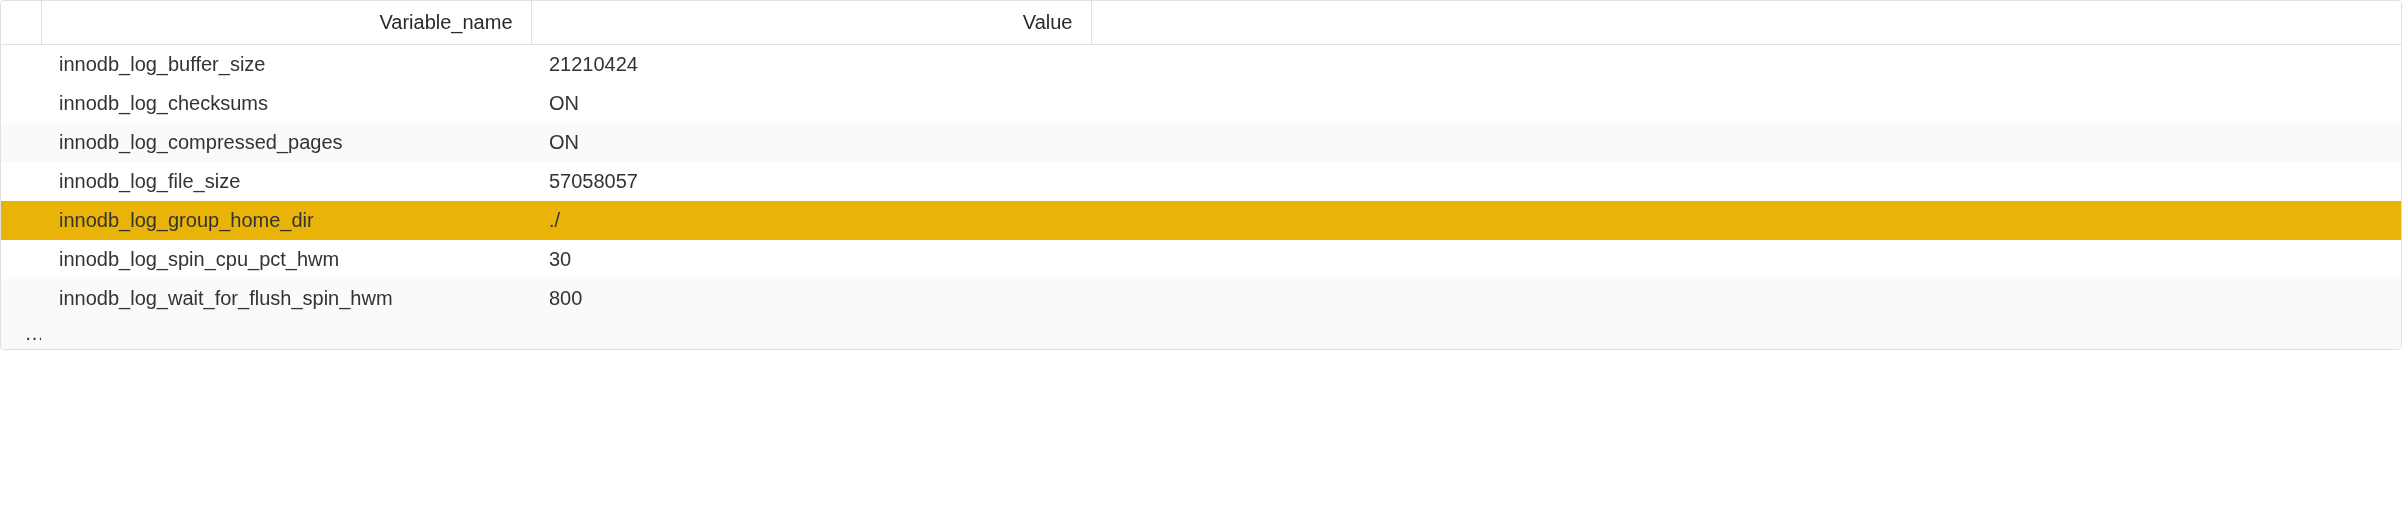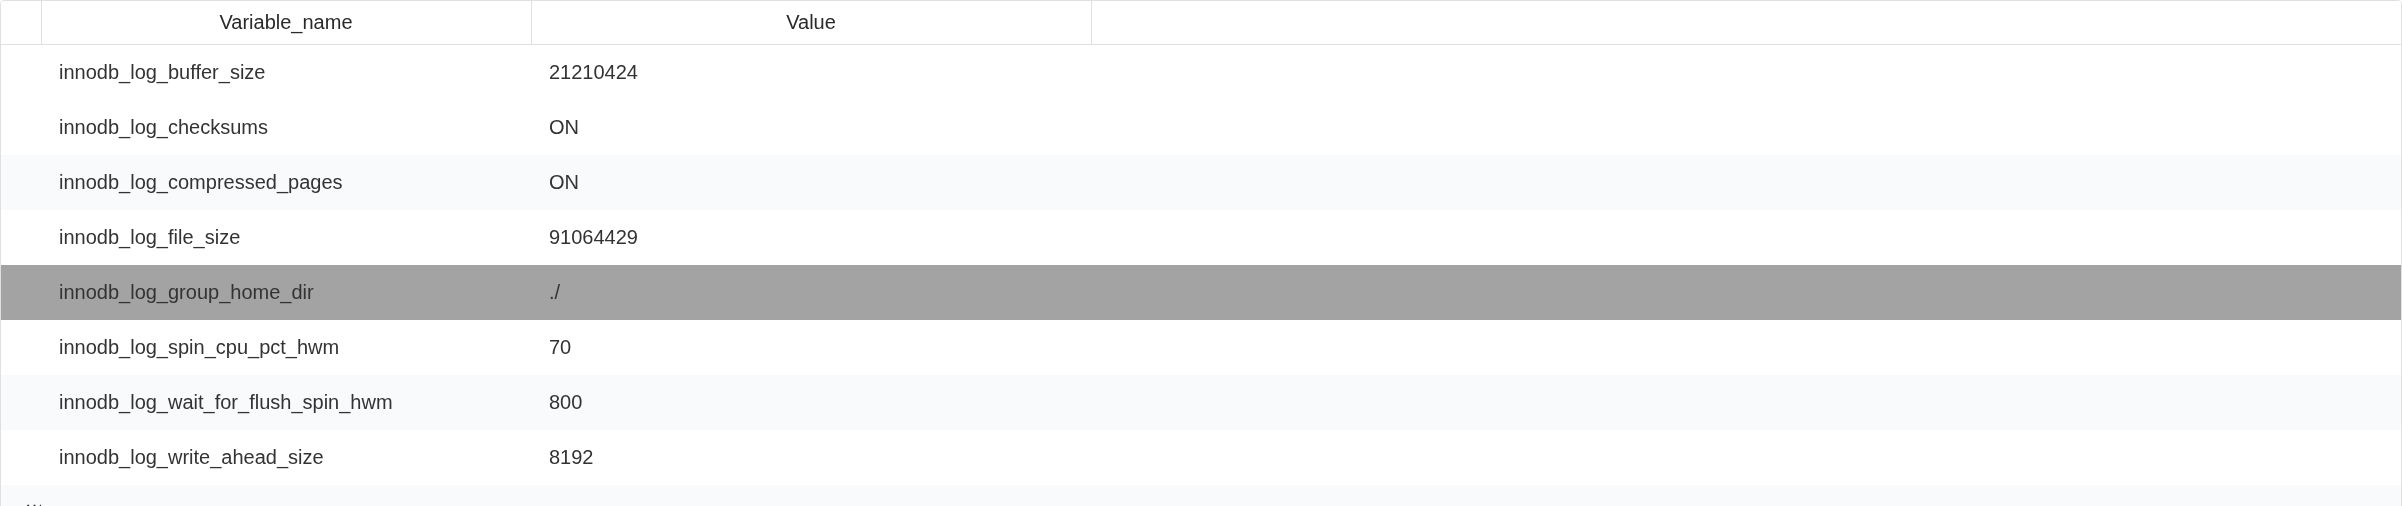--- a/index.html
+++ b/index.html
@@ -30,52 +30,52 @@
     col.col-variable {
       width: 490px;
     }
     col.col-value {
       width: 560px;
     }
     col.col-rest {
       width: auto;
     }
     thead th {
-      text-align: center;
+      text-align: right;
       font-weight: 400;
       padding: 10px 18px;
       background: #ffffff;
       border-bottom: 1px solid #e0e0e0;
       border-right: 1px solid #e0e0e0;
       color: #2a2a2a;
     }
     thead th:last-child {
       border-right: none;
     }
     thead th.gutter-header {
       padding: 0;
       border-right: 1px solid #e0e0e0;
     }
     tbody td {
-      padding: 16px 18px;
+      padding: 8px 18px;
       vertical-align: middle;
       color: #333333;
       white-space: nowrap;
       overflow: hidden;
       text-overflow: ellipsis;
     }
     tbody td.gutter-cell {
       padding: 0;
     }
     tbody tr.striped {
       background-color: #f8fafc;
       margin-left: 14px;
     }
     tbody tr.selected {
-      background-color: #a3a3a3;
+      background-color: #eab308;
     }
     tbody tr:not(.striped):not(.selected) {
       background-color: #ffffff;
     }
   </style>
 </head>
 <body>
 
 <div class="table-container">
   <table>
@@ -108,45 +108,39 @@
         </tr>
         <tr class="striped">
           <td class="gutter-cell"></td>
           <td>innodb_log_compressed_pages</td>
           <td>ON</td>
           <td></td>
         </tr>
         <tr>
           <td class="gutter-cell"></td>
           <td>innodb_log_file_size</td>
-          <td>91064429</td>
+          <td>57058057</td>
           <td></td>
         </tr>
         <tr class="selected">
           <td class="gutter-cell"></td>
           <td>innodb_log_group_home_dir</td>
           <td>./</td>
           <td></td>
         </tr>
         <tr>
           <td class="gutter-cell"></td>
           <td>innodb_log_spin_cpu_pct_hwm</td>
-          <td>70</td>
+          <td>30</td>
           <td></td>
         </tr>
         <tr class="striped">
           <td class="gutter-cell"></td>
           <td>innodb_log_wait_for_flush_spin_hwm</td>
           <td>800</td>
-          <td></td>
-        </tr>
-        <tr>
-          <td class="gutter-cell"></td>
-          <td>innodb_log_write_ahead_size</td>
-          <td>8192</td>
           <td></td>
         </tr>
         <tr class="striped">
           <td class="gutter-cell" style="padding: 4px 18px;">&nbsp;</td>
           <td style="padding: 4px 18px;">&nbsp;</td>
           <td style="padding: 4px 18px;">&nbsp;</td>
           <td style="padding: 4px 18px;">&nbsp;</td>
         </tr>
       </tbody>
   </table>

